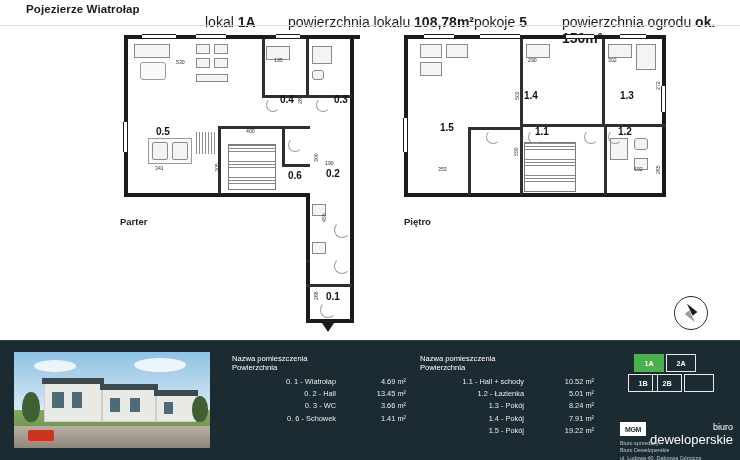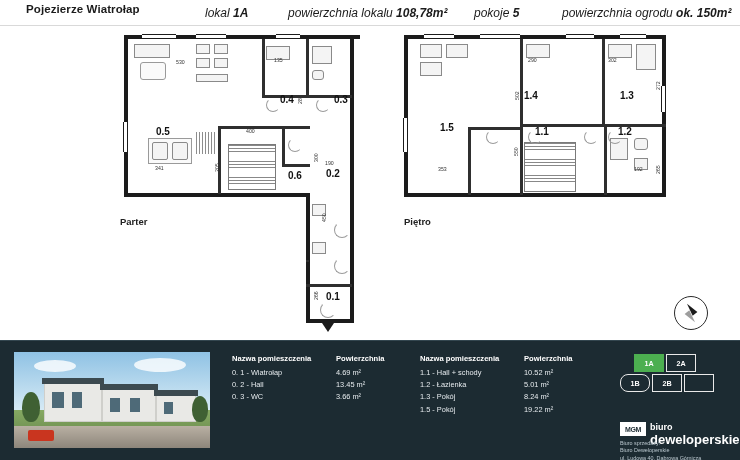--- a/index.html
+++ b/index.html
@@ -15,21 +15,21 @@
 
   
   .header {
     position: absolute; left: 0; top: 0; width: 740px; height: 26px;
     display: flex; align-items: center;
   }
   .header .title {
     position: absolute; left: 26px; top: 3px;
     font-size: 11.5px; font-weight: 700; letter-spacing: .1px;
   }
-  .header .h-item { position: absolute; top: 6px; font-size: 12px; font-style: italic; }
+  .header .h-item { position: absolute; top: 14px; font-size: 14px; }
   .header .h-item b { font-weight: 700; }
   .h-lokal { left: 205px; }
   .h-pow   { left: 288px; }
   .h-pok   { left: 474px; }
   .h-ogr   { left: 562px; }
   .header-rule {
     position: absolute; left: 0; top: 25px; width: 740px; height: 1px; background: #d9d9d9;
   }
 
   
@@ -119,51 +119,51 @@
   }
   .photo .roofdark { position:absolute; background:#3c4a50; }
   .photo .winp { position:absolute; background:#4e6a78; }
   .photo .tree { position:absolute; background:#3f6033; border-radius:50% 50% 45% 45%; }
   .photo .car { position:absolute; background:#c9351f; border-radius:2px; }
 
   .tables { position: absolute; left: 232px; top: 14px; width: 360px; }
   .tbl { position: absolute; top: 0; }
   .tbl.left { left: 0; }
   .tbl.right { left: 188px; }
-  .tbl .hrow { display: flex; font-size: 7.6px; font-weight: 700; color: #ffffff; }
+  .tbl .hrow { display: flex; font-size: 7.6px; font-weight: 400; color: #ffffff; flex-direction: column; }
   .tbl .hrow .c1 { width: 104px; }
   .tbl .hrow .c2 { width: 70px; }
-  .tbl .row { display: flex; font-size: 7.4px; color: #e6ebee; line-height: 12.2px; }
+  .tbl .row { display: flex; font-size: 7.4px; color: #e6ebee; line-height: 12.2px; text-align: right; }
   .tbl .row .c1 { width: 104px; }
   .tbl .row .c2 { width: 70px; }
   .tbl .rows { margin-top: 4px; }
 
   
   .keygrid { position: absolute; left: 620px; top: 14px; width: 100px; height: 58px; }
   .cell {
     position: absolute; width: 30px; height: 18px;
     border: 1px solid #e9e9e9; font-size: 7.2px; color: #fff;
     display: flex; align-items: center; justify-content: center; font-weight: 700;
   }
   .cell.active { background: #4caf50; border-color: #4caf50; }
   .cell.plain { background: transparent; }
   .kc-1a { left: 14px; top: 0px; }
   .kc-2a { left: 46px; top: 0px; }
-  .kc-1b { left: 0px;  top: 20px; border-radius: 8px; }
+  .kc-1b { left: 8px;  top: 20px; }
   .kc-2b { left: 32px; top: 20px; }
   .kc-blank1 { left: 64px; top: 20px; border-color:#e9e9e9; }
 
   .logo { position: absolute; left: 620px; top: 82px; width: 110px; }
   .logo .mark {
     position: absolute; left: 0; top: 0; width: 26px; height: 14px;
     background: #ffffff; color:#1c2b32; font-size: 7px; font-weight: 700;
     display:flex; align-items:center; justify-content:center; letter-spacing:-0.3px;
   }
   .logo .ltext {
-    position: absolute; left: 30px; top: 0px; font-size: 9px; font-weight: 700; color: #fff;
+    position: absolute; left: 30px; top: 0px; font-size: 9px; font-weight: 400; color: #fff; text-align: right;
   }
   .logo .addr { position: absolute; left: 0; top: 18px; font-size: 5.4px; color: #b9c6cd; line-height: 7.4px; }
 </style>
 </head>
 <body>
 
 <div class="header">
   <div class="title">Pojezierze Wiatrołap</div>
 
   <div class="h-item h-lokal">
@@ -359,40 +359,48 @@
           <div class="c2">4.69 m²</div>
         </div>
         <div class="row">
           <div class="c1">0. 2 - Hall</div>
           <div class="c2">13.45 m²</div>
         </div>
         <div class="row">
           <div class="c1">0. 3 - WC</div>
           <div class="c2">3.66 m²</div>
         </div>
+        <div class="row">
+          <div class="c1">0. 6 - Schowek</div>
+          <div class="c2">1.41 m²</div>
+        </div>
       </div>
     </div>
 
     <div class="tbl right">
       <div class="hrow">
         <div class="c1">Nazwa pomieszczenia</div>
         <div class="c2">Powierzchnia</div>
       </div>
       <div class="rows">
         <div class="row">
           <div class="c1">1.1 - Hall + schody</div>
           <div class="c2">10.52 m²</div>
         </div>
         <div class="row">
           <div class="c1">1.2 - Łazienka</div>
           <div class="c2">5.01 m²</div>
         </div>
         <div class="row">
           <div class="c1">1.3 - Pokój</div>
           <div class="c2">8.24 m²</div>
+        </div>
+        <div class="row">
+          <div class="c1">1.4 - Pokój</div>
+          <div class="c2">7.91 m²</div>
         </div>
         <div class="row">
           <div class="c1">1.5 - Pokój</div>
           <div class="c2">19.22 m²</div>
         </div>
       </div>
     </div>
   </div>
 
   <div class="keygrid">

